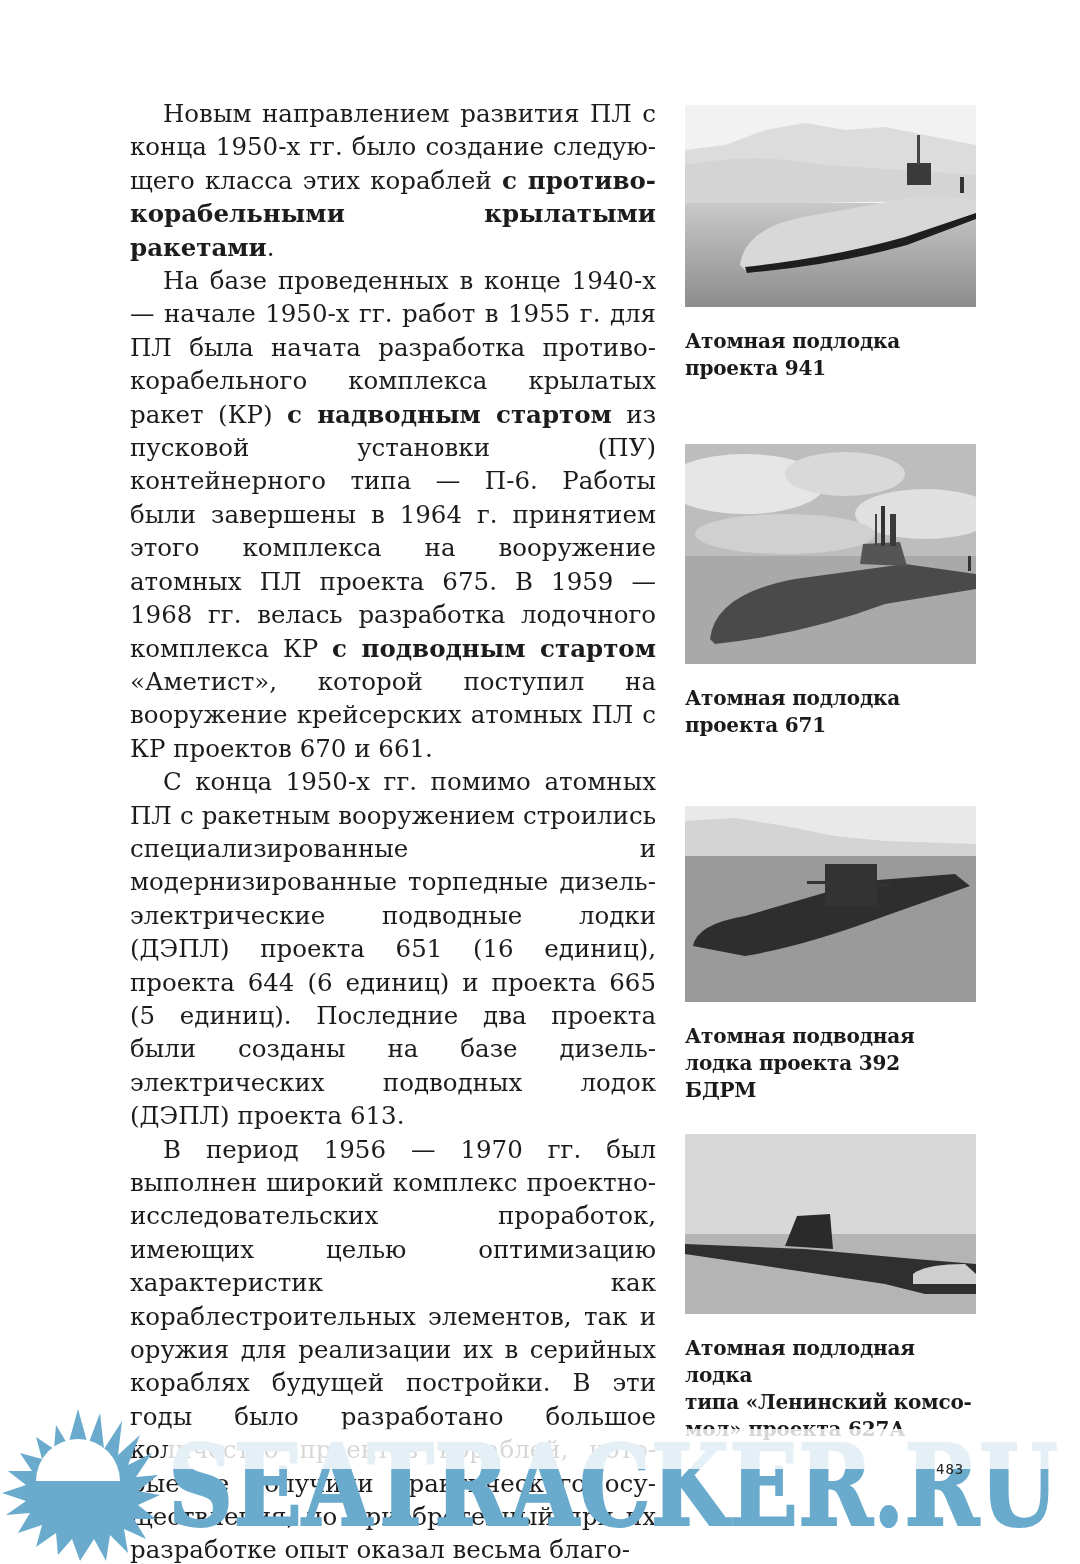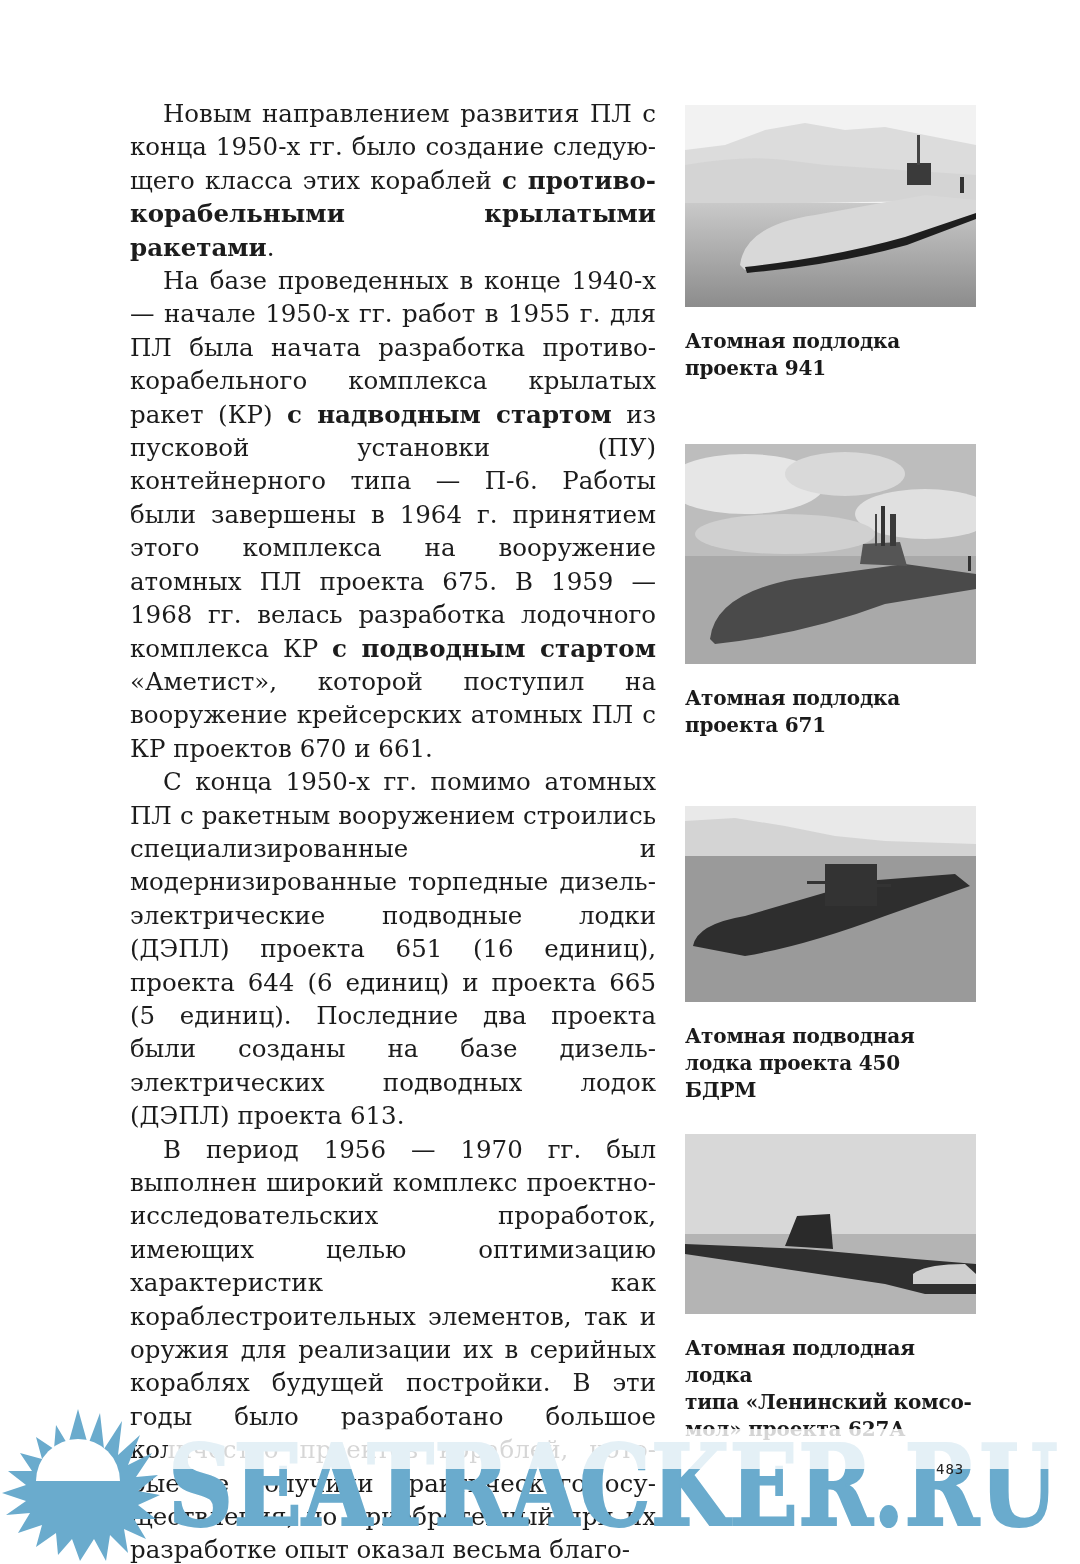--- a/index.html
+++ b/index.html
@@ -88,21 +88,21 @@
       <rect width="291" height="196" fill="#e9e9e9"></rect>
       <path d="M0 15 L50 12 L100 20 L150 30 L200 35 L291 38 L291 50 L0 50 Z" fill="#d4d4d4"></path>
       <rect x="0" y="50" width="291" height="146" fill="#9a9a9a"></rect>
       <path d="M8 140 Q12 118 60 110 L180 75 L270 68 L285 80 L200 110 Q120 140 60 150 Z" fill="#2e2e2e"></path>
       <rect x="140" y="58" width="52" height="42" fill="#333"></rect>
       <rect x="122" y="75" width="22" height="3" fill="#333"></rect>
       <rect x="188" y="78" width="18" height="3" fill="#333"></rect>
     </svg>
   </div>
   <div class="caption">Атомная подводная
-лодка проекта 450 БДРМ</div>
+лодка проекта 392 БДРМ</div>
 </div>
 
 <div class="figure" style="top:1134px;">
   <div class="photo">
     <svg width="291" height="180" viewBox="0 0 291 180">
       <rect width="291" height="180" fill="#d8d8d8"></rect>
       <rect x="0" y="100" width="291" height="80" fill="#b4b4b4"></rect>
       <path d="M0 110 L120 115 L230 125 L291 130 L291 160 L240 160 L200 150 L100 135 L0 120 Z" fill="#2f2f2f"></path>
       <path d="M100 112 L112 82 L145 80 L148 115 Z" fill="#2a2a2a"></path>
       <path d="M228 140 Q240 130 280 130 L291 140 L291 150 L228 150 Z" fill="#cfcfcf"></path>

